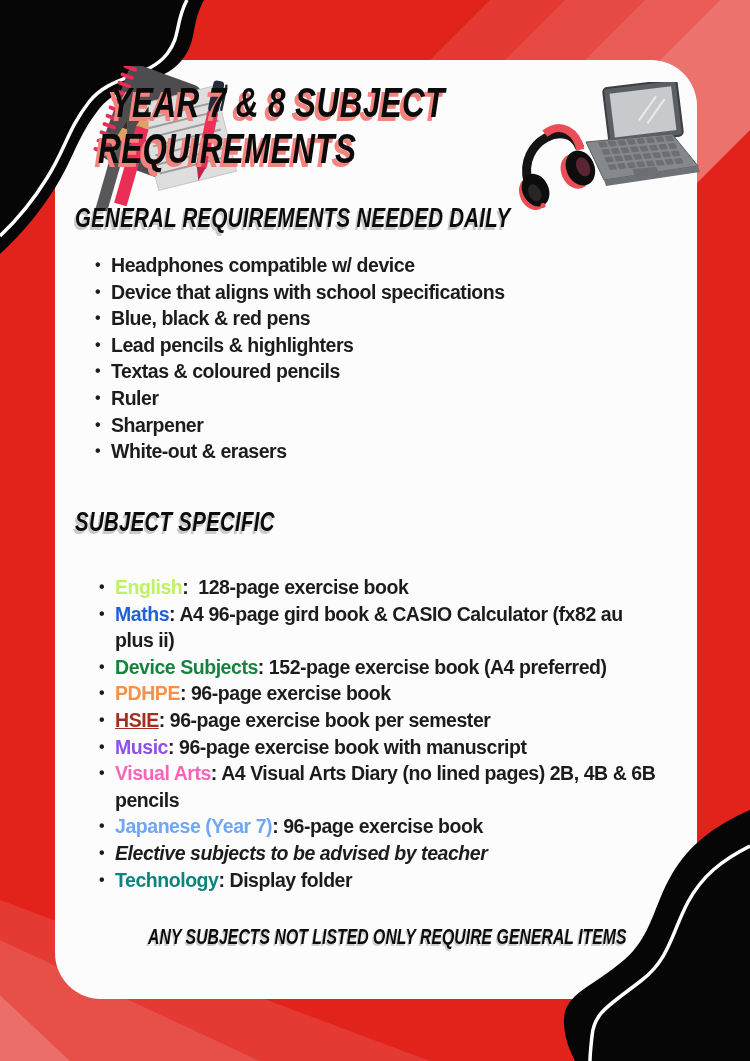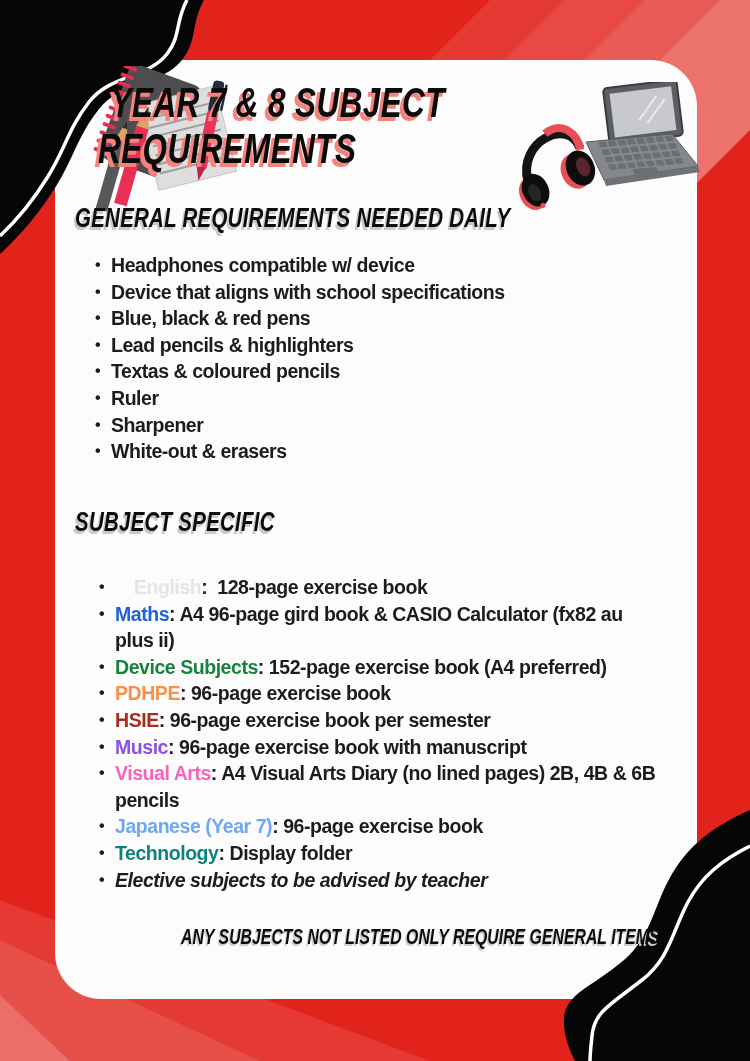--- a/index.html
+++ b/index.html
@@ -23,21 +23,21 @@
   .section-heading { display:inline-block; transform:scaleX(0.76); transform-origin:left center;
            font-size:27px; line-height:32px; font-weight:bold; font-style:italic; color:#0c0c0c;
            text-shadow:-2.5px 2.5px 0 #c9c9c9; white-space:nowrap; letter-spacing:0.3px; }
   .list { position:absolute; font-size:19.5px; font-weight:bold; color:#1c1c1e; letter-spacing:-0.45px; }
   .general-list { left:95px; top:252px; width:480px; }
   .subject-list { left:99px; top:574px; width:592px; }
   .li { display:flex; line-height:26.6px; }
   .li::before { content:"\2022"; flex:0 0 16px; font-size:16px; color:#1c1c1e; }
   .li-text { flex:1; white-space:pre-wrap; }
   .elective .li-text { font-style:italic; }
-  .footer { position:absolute; left:55px; top:924px; width:642px; text-align:center;padding-left:33px; }
+  .footer { position:absolute; left:55px; top:924px; width:642px; text-align:center; }
   .footer-note { display:inline-block; transform:scaleX(0.72); white-space:nowrap;
            font-size:22px; line-height:26px; font-weight:bold; font-style:italic;
            color:#0c0c0c; text-shadow:-2px 2px 0 #cecece; }
 </style>
 </head>
 <body>
 
 <div class="poster">
 
   <svg class="bg" viewBox="0 0 750 1061">
@@ -208,50 +208,50 @@
     <div class="li">
         <span class="li-text">White-out &amp; erasers</span>
       </div>
   </div>
 
   <div class="sh">
     <span class="section-heading">SUBJECT SPECIFIC</span>
   </div>
   <div class="list subject-list">
     <div class="li subj">
-        <span class="li-text"><span class="subj-name" style="color: #e5e5e5; margin-left: 19px;">English</span><span class="subj-rest">:  128-page exercise book</span></span>
+        <span class="li-text"><span class="subj-name" style="color: #bef264;">English</span><span class="subj-rest">:  128-page exercise book</span></span>
       </div>
     <div class="li subj">
         <span class="li-text"><span class="subj-name" style="color: rgb(33, 97, 214);">Maths</span><span class="subj-rest">: A4 96-page gird book &amp; CASIO Calculator (fx82 au
 plus ii)</span></span>
       </div>
     <div class="li subj">
         <span class="li-text"><span class="subj-name" style="color: rgb(21, 130, 62);">Device Subjects</span><span class="subj-rest">: 152-page exercise book (A4 preferred)</span></span>
       </div>
     <div class="li subj">
         <span class="li-text"><span class="subj-name" style="color: rgb(248, 145, 71);">PDHPE</span><span class="subj-rest">: 96-page exercise book</span></span>
       </div>
     <div class="li subj">
-        <span class="li-text"><span class="subj-name" style="color: rgb(165, 46, 34);">HSIE</span><span class="subj-rest">: 96-page exercise book per semester</span></span>
+        <span class="li-text"><span class="subj-name" style="color: rgb(165, 46, 34); text-decoration: underline;">HSIE</span><span class="subj-rest">: 96-page exercise book per semester</span></span>
       </div>
     <div class="li subj">
         <span class="li-text"><span class="subj-name" style="color: rgb(139, 81, 232);">Music</span><span class="subj-rest">: 96-page exercise book with manuscript</span></span>
       </div>
     <div class="li subj">
         <span class="li-text"><span class="subj-name" style="color: rgb(249, 99, 185);">Visual Arts</span><span class="subj-rest">: A4 Visual Arts Diary (no lined pages) 2B, 4B &amp; 6B
 pencils</span></span>
       </div>
     <div class="li subj">
         <span class="li-text"><span class="subj-name" style="color: rgb(111, 167, 242);">Japanese (Year 7)</span><span class="subj-rest">: 96-page exercise book</span></span>
       </div>
-    <div class="li subj">
-        <span class="li-text"><span class="subj-name" style="color: rgb(14, 131, 125);">Technology</span><span class="subj-rest">: Display folder</span></span>
-      </div>
     <div class="li subj elective">
         <span class="li-text"><span class="subj-name"></span><span class="subj-rest">Elective subjects to be advised by teacher</span></span>
       </div>
+    <div class="li subj">
+        <span class="li-text"><span class="subj-name" style="color: rgb(14, 131, 125);">Technology</span><span class="subj-rest">: Display folder</span></span>
+      </div>
   </div>
 
   <div class="footer">
     <span class="footer-note">ANY SUBJECTS NOT LISTED ONLY REQUIRE GENERAL ITEMS</span>
   </div>
 
 </div>
 
 </body></html>

